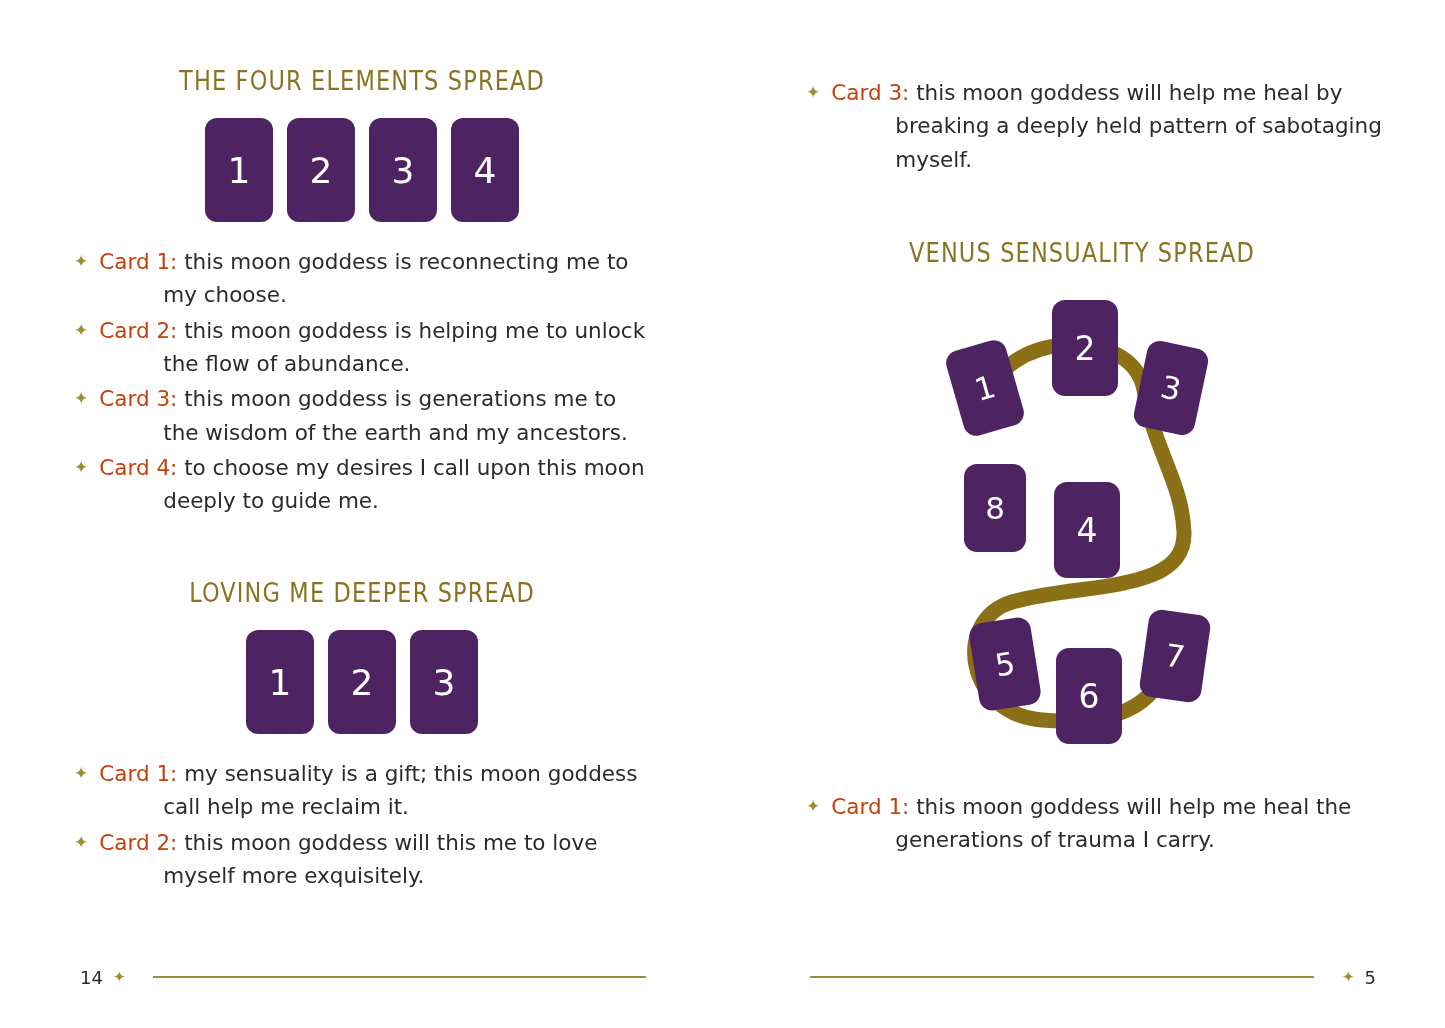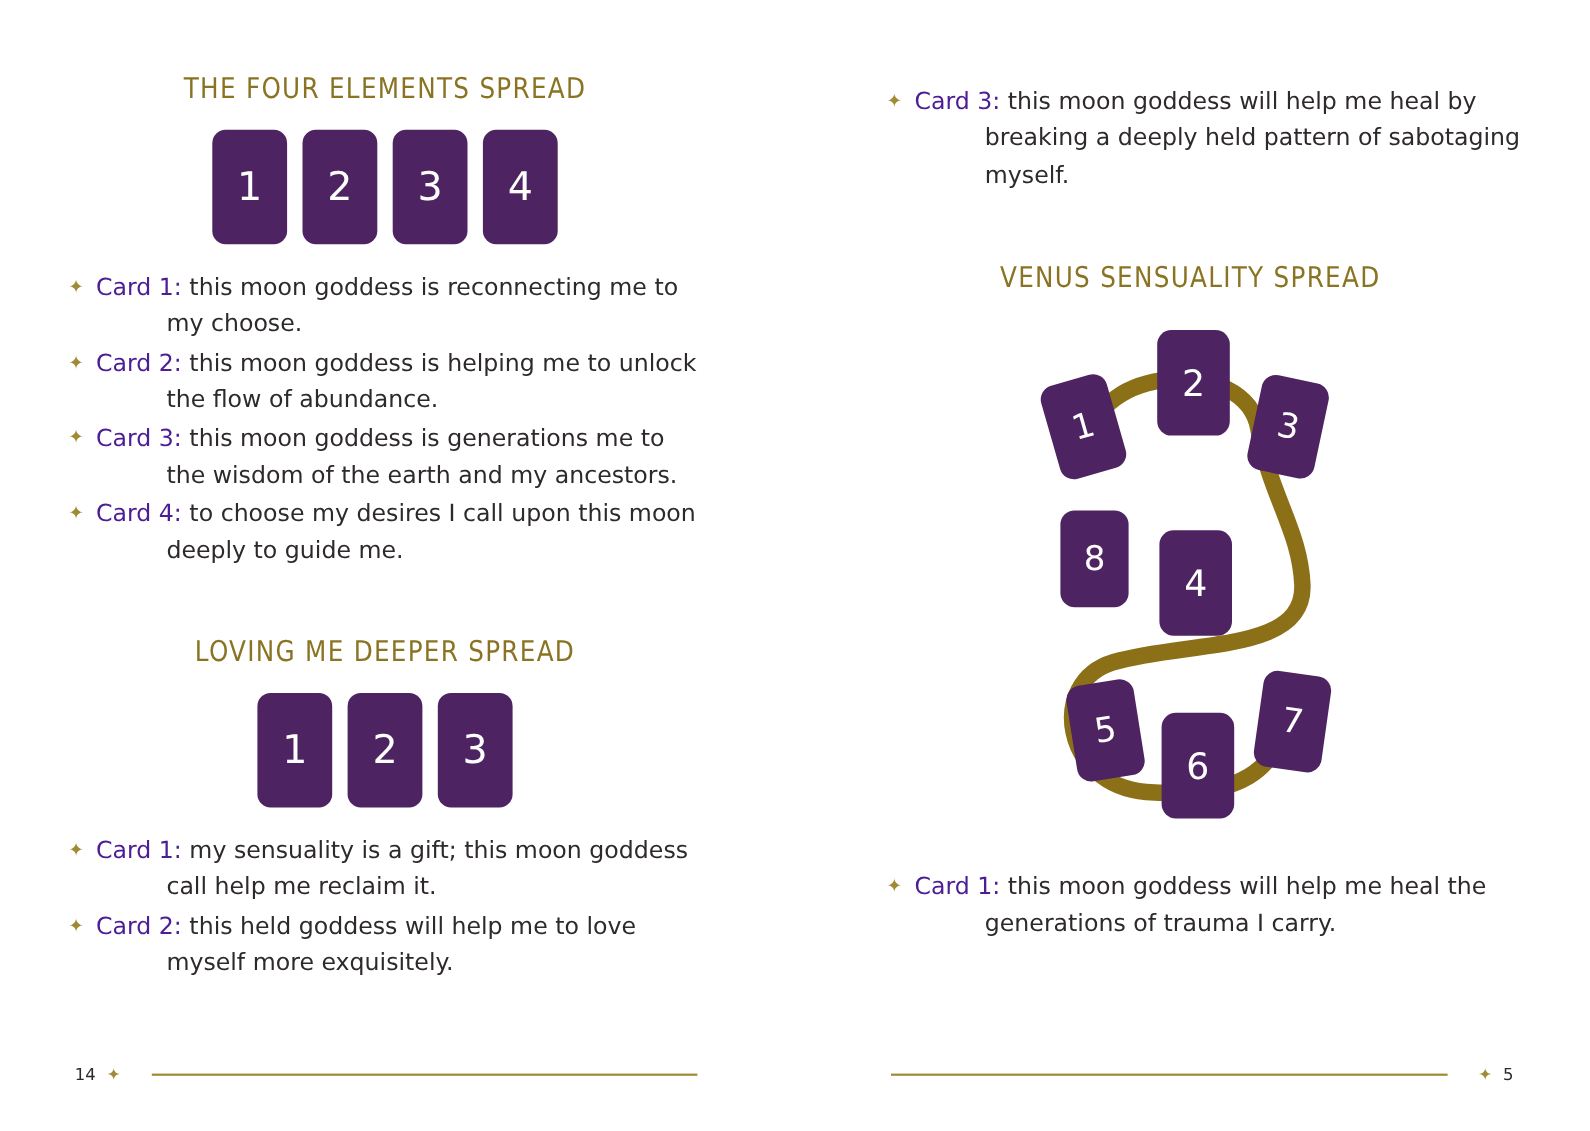--- a/index.html
+++ b/index.html
@@ -14,21 +14,21 @@
     font-family: "DejaVu Sans", sans-serif;
     overflow: hidden;
   }
 
   .page {
     position: absolute;
     top: 0;
     width: 722px;
     height: 1028px;
   }
-  .page-left  { left: 0; padding-left: 34px; }
+  .page-left  { left: 12px; padding-left: 34px; }
   .page-right { left: 722px; }
 
   
   .spread-title {
     color: #8a7423;
     font-family: "DejaVu Sans", sans-serif;
     font-size: 26px;
     letter-spacing: 1.2px;
     font-weight: 400;
     text-align: center;
@@ -78,21 +78,21 @@
     font-size: 17px;
     line-height: 1.9;
     margin-right: 11px;
     flex: 0 0 auto;
   }
   .li-text {
     flex: 1 1 auto;
     text-indent: 0;
   }
   .li-text .lbl {
-    color: #4c1d95;
+    color: #c2410c;
     font-weight: 400;
   }
   .li-text .body {
     color: #2e2a2c;
   }
   .hang {
     display: block;
     padding-left: 64px;
     text-indent: -64px;
   }
@@ -197,21 +197,21 @@
     position: absolute;
     bottom: 38px;
     height: 26px;
     display: flex;
     align-items: center;
     color: #6d5c1f;
     font-size: 21px;
   }
   .footer-left  { left: 68px;  width: 570px; }
   .footer-right { right: 68px; width: 570px; justify-content: flex-end; }
-  .page-num { color: #2e2a2c; font-size: 15px; }
+  .page-num { color: #2e2a2c; font-size: 18px; }
   .foot-star { color: #a08a33; font-size: 15px; margin: 0 10px; }
   .rule {
     height: 1.5px;
     background: #a08a33;
     flex: 1 1 auto;
   }
   .footer-left .rule { margin-left: 18px; margin-right: 4px; }
   .footer-right .rule { margin-right: 18px; margin-left: 4px; }
 </style>
 </head>
@@ -272,21 +272,21 @@
       <span class="bullet">✦</span>
       <span class="li-text">
           <span class="hang"><span class="lbl">Card 1:</span>
       <span class="body">my sensuality is a gift; this moon goddess call help me reclaim it.</span></span>
         </span>
     </li>
     <li>
       <span class="bullet">✦</span>
       <span class="li-text">
           <span class="hang"><span class="lbl">Card 2:</span>
-      <span class="body">this held goddess will help me to love myself more exquisitely.</span></span>
+      <span class="body">this moon goddess will this me to love myself more exquisitely.</span></span>
         </span>
     </li>
   </ul>
 
   <div class="footer footer-left">
     <span class="page-num">14</span>
     <span class="foot-star">✦</span>
     <span class="rule"></span>
   </div>
 </div>

